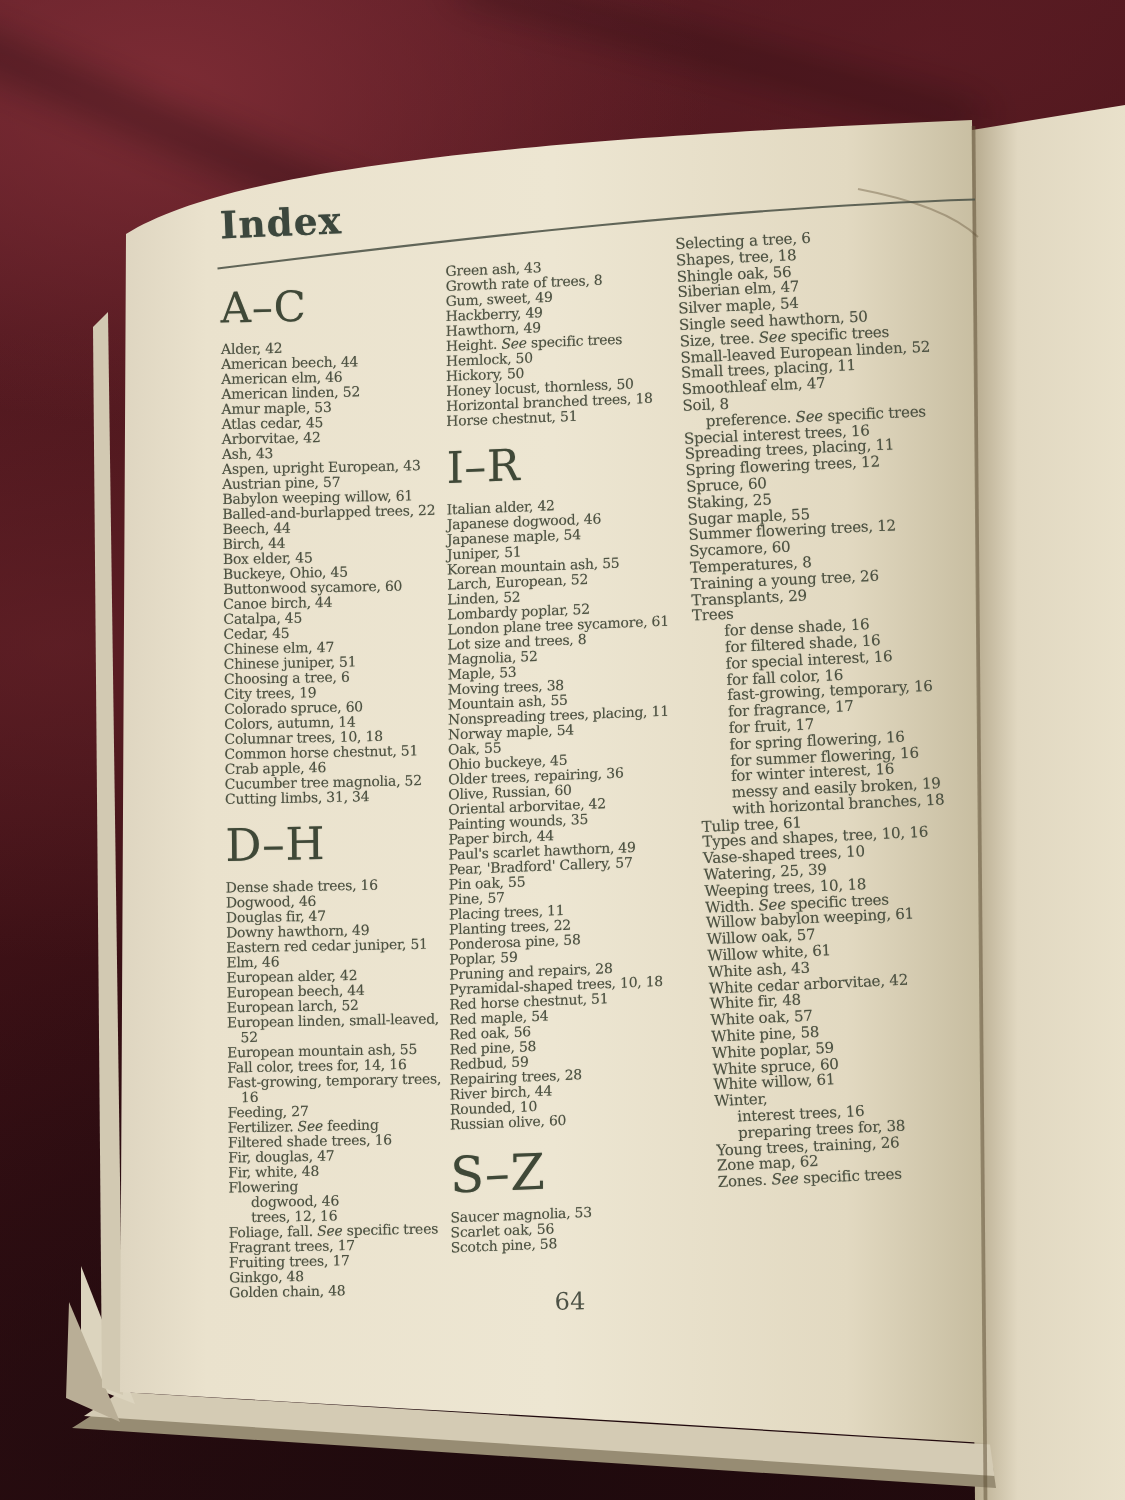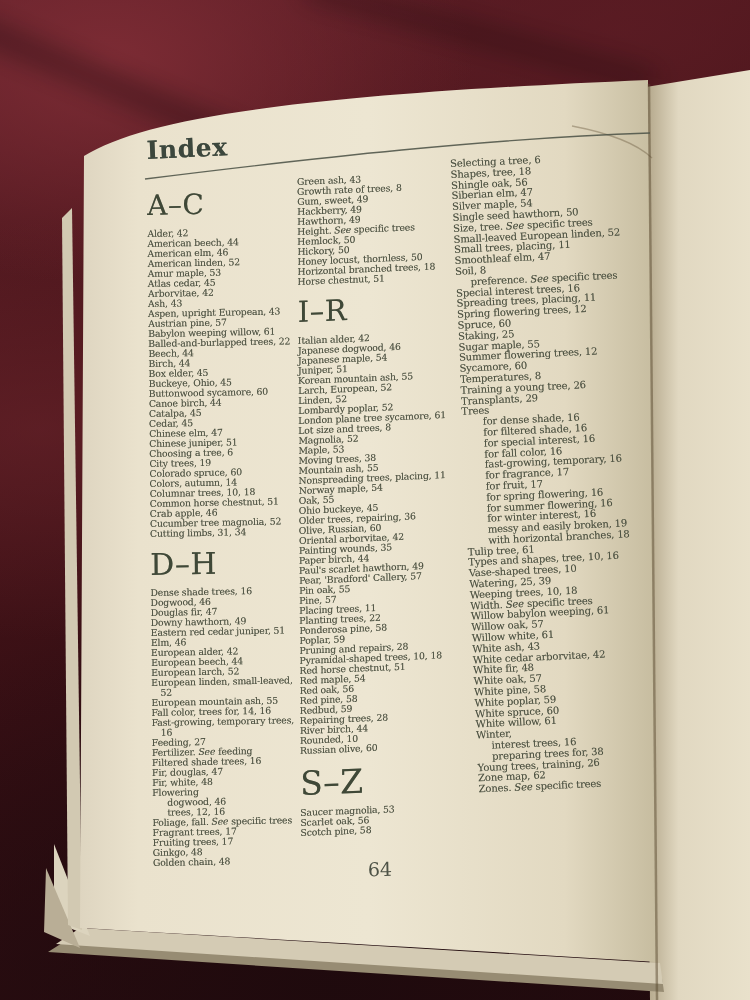--- a/index.html
+++ b/index.html
@@ -40,21 +40,21 @@
     font-size:29px;line-height:.95;color:#3f4837;letter-spacing:.5px;
     margin:12px 0 9px 0;text-shadow:0 0 .6px rgba(63,72,55,.5);
   }
   .col .sec-header:first-child{margin-top:1px;}
   .col1 .sh-0{font-size:28px;}
   .col1 .sh-1{font-size:30px;}
   .col2 .sh-0{font-size:29px;}
   .col2 .sh-1{font-size:33px;}
   .pagenum{
     position:absolute;left:358px;top:858px;width:44px;text-align:center;
-    font-size:19px;color:#4d5246;transform:rotate(-1deg);
+    font-size:16px;color:#4d5246;transform:rotate(-1deg);
   }
 </style>
 </head>
 <body>
 
 <div class="photo">
 
   <div class="streak s1"></div>
   <div class="streak s2"></div>
 

